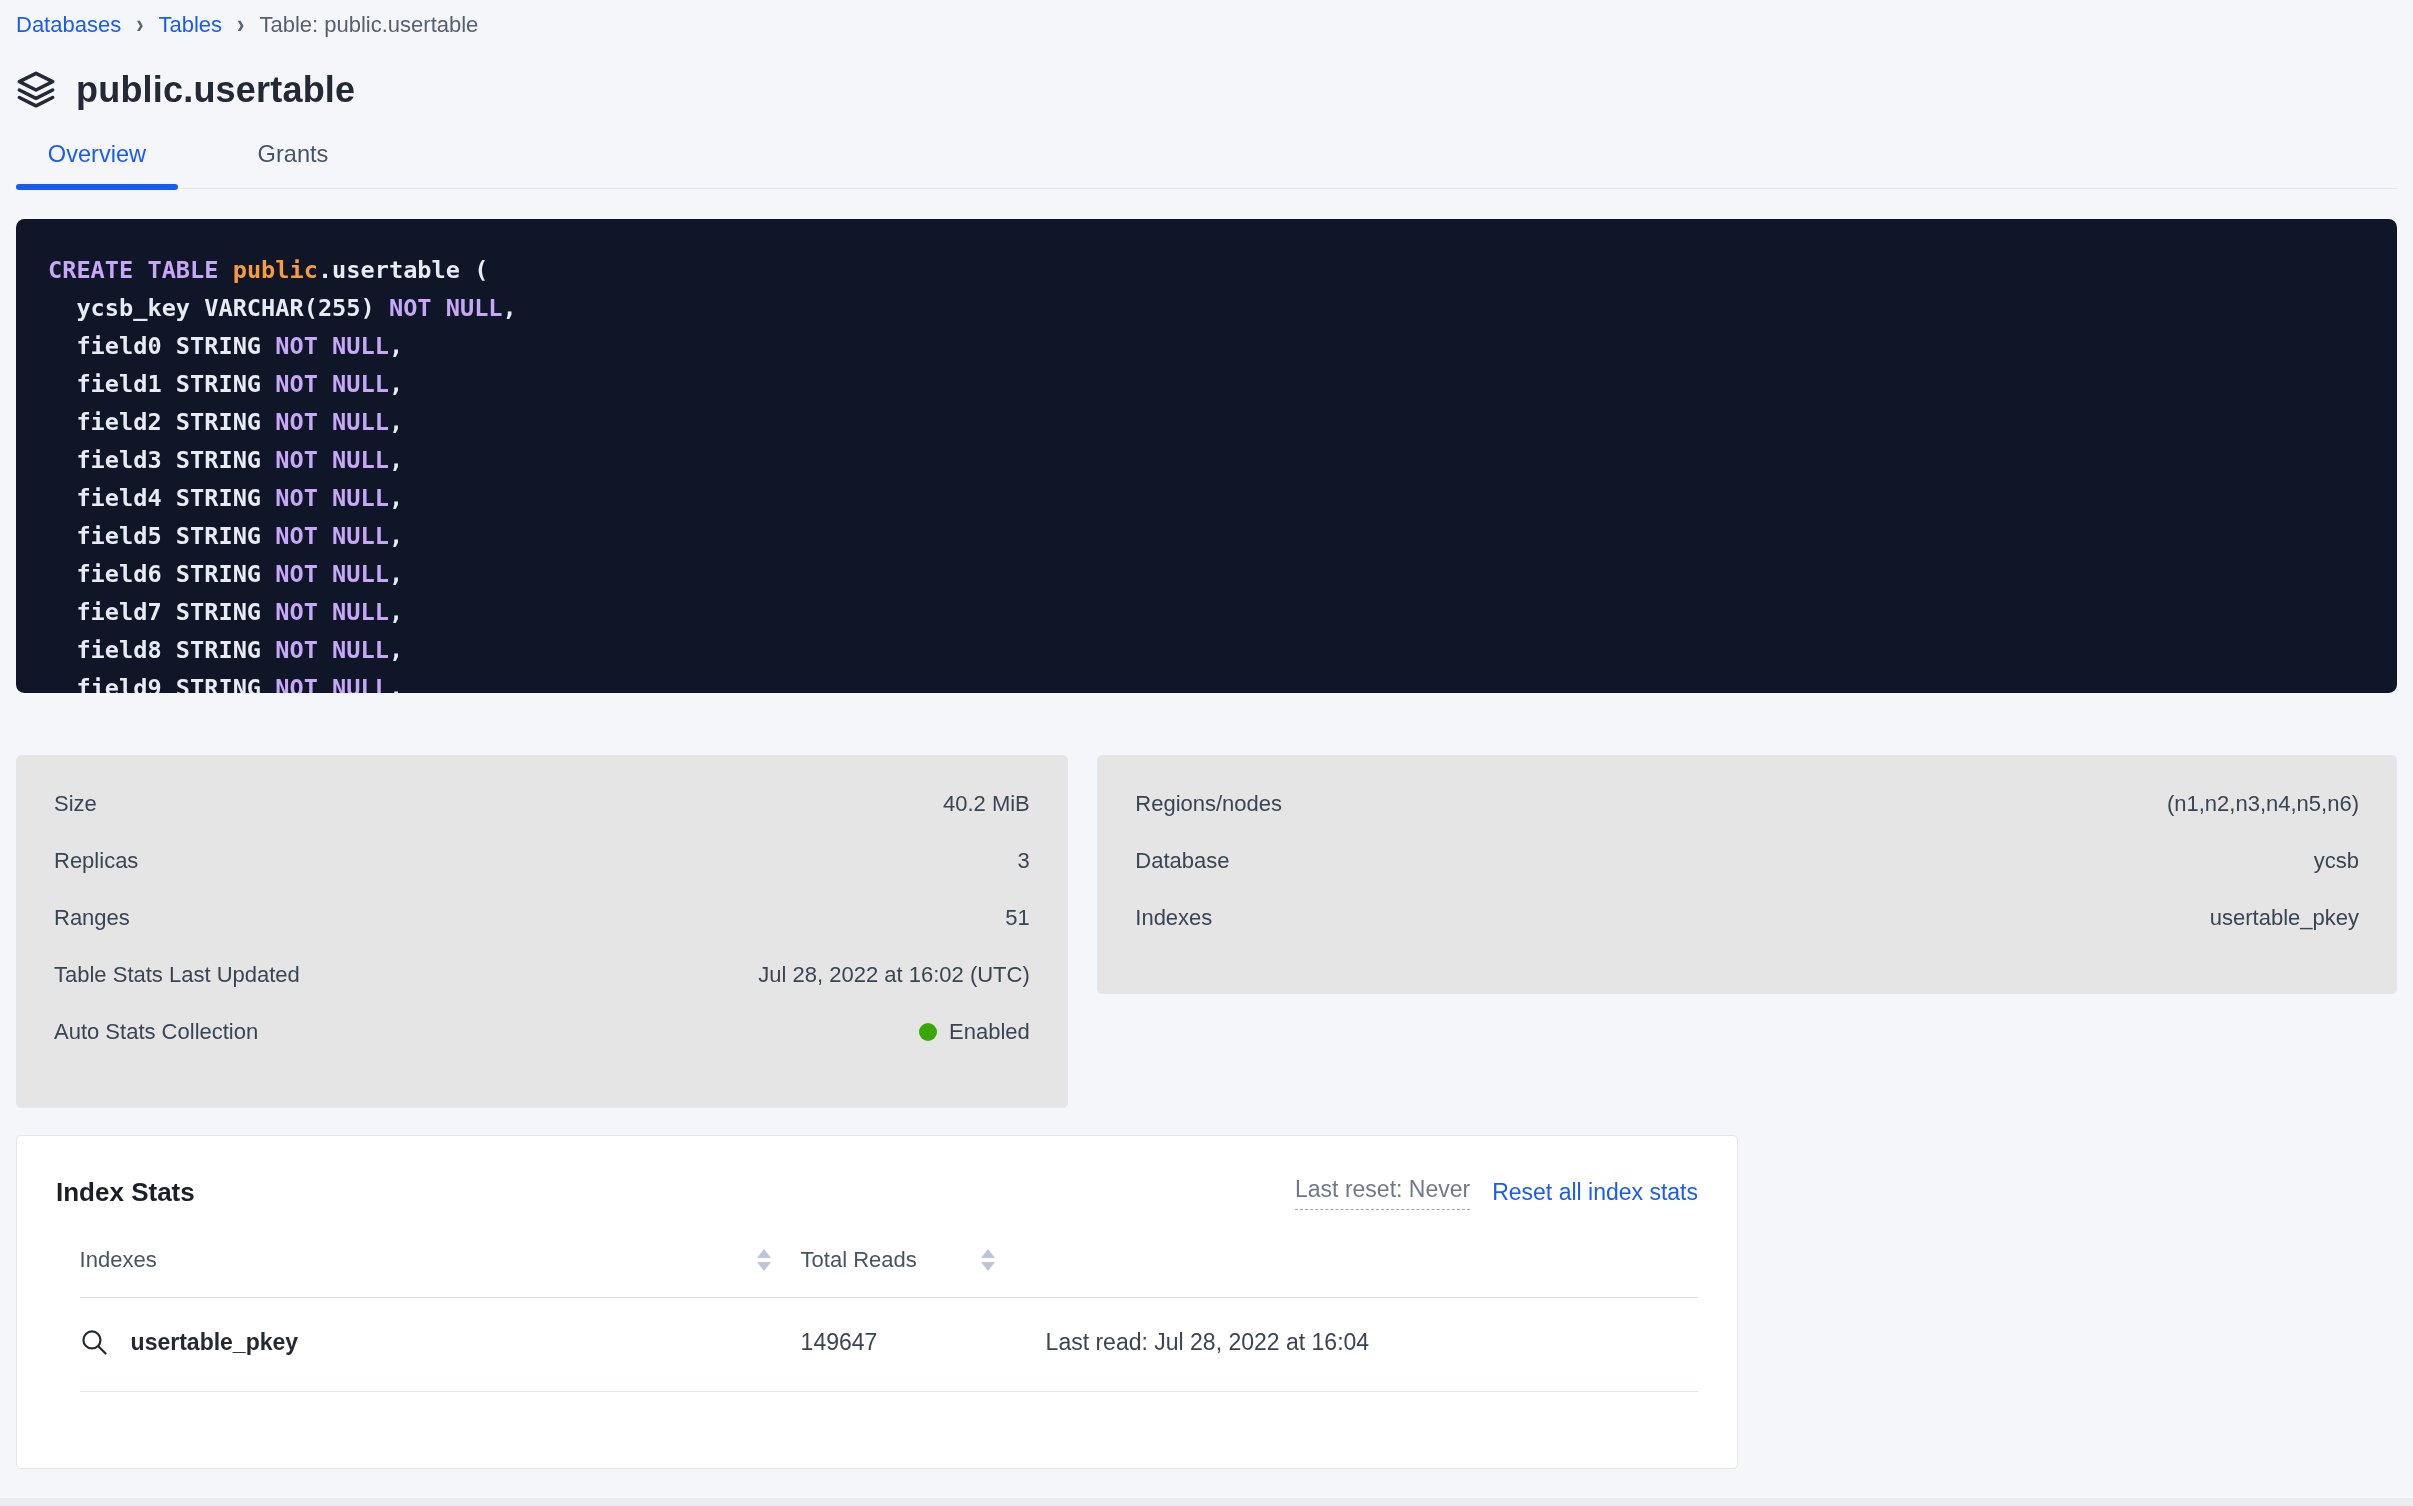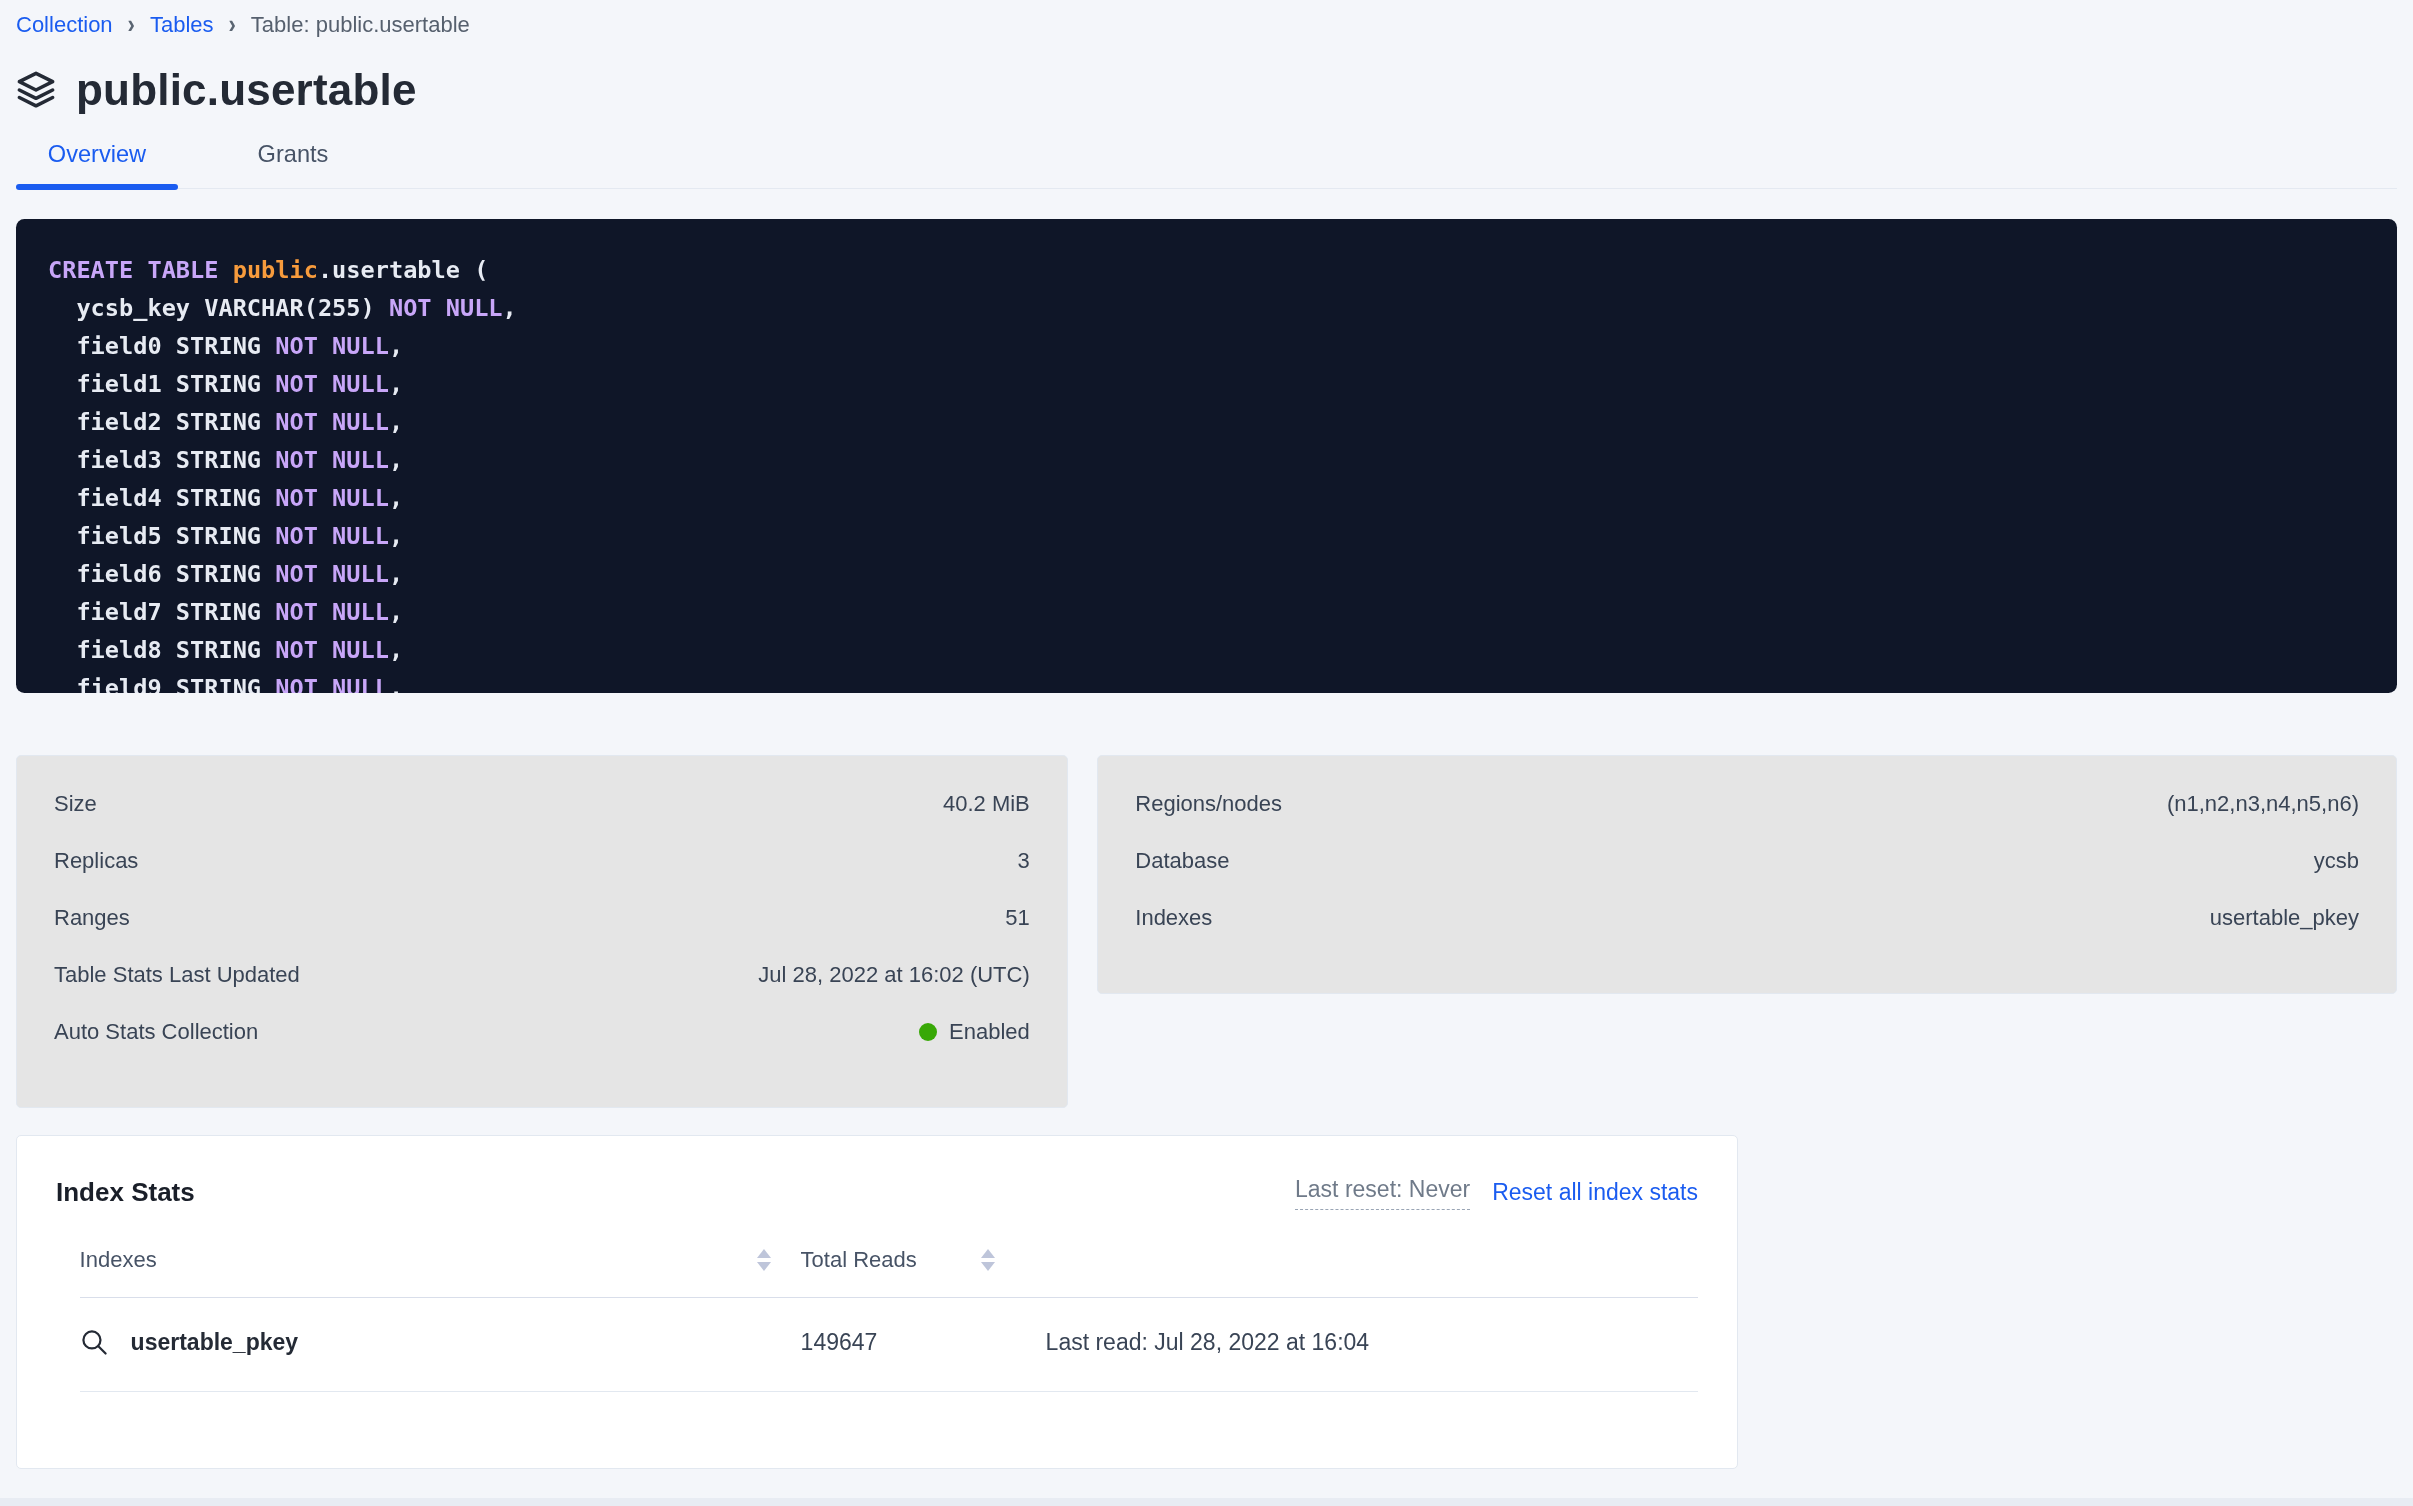--- a/index.html
+++ b/index.html
@@ -15,21 +15,21 @@
 
   
   .breadcrumb { display:flex; align-items:center; font-size:22px; height:30px; }
   .breadcrumb a { color:#1a5cf0; text-decoration:none; cursor:pointer; }
   .crumb-sep { color:#5a6572; margin:0 15px; font-size:22px; font-weight:700; transform:scaleY(1.15); }
   .crumb-current { color:#56606e; }
 
   
   .title-row { display:flex; align-items:center; margin-top:25px; height:49px; }
   .title-icon { width:40px; height:40px; margin-right:20px; flex:none; }
-  .page-title { font-size:44px; font-weight:700; color:#242a35; letter-spacing:0.2px; }
+  .page-title { font-size:36px; font-weight:700; color:#242a35; letter-spacing:0.2px; }
 
   
   .tabs-row { display:flex; margin-top:26px; border-bottom:1.7px solid #e4e9f1; height:49px; align-items:center; }
   .tab { min-width:162px; text-align:center; font-size:23.6px; padding-bottom:18.6px; position:relative; color:#475366; cursor:pointer; }
   .tab + .tab { margin-left:34px; }
   .tab.active { color:#1a5cf0; }
   .tab.active::after { content:""; position:absolute; left:0; right:0; bottom:-3.4px; height:5.9px; background:#1a5cf0; border-radius:3.4px; }
 
   
   .code-block {
@@ -74,21 +74,21 @@
   .row-name svg { margin-right:22px; }
   .row-name span { cursor:pointer; }
   .bottom-strip { position:absolute; left:0; bottom:0; width:2413px; height:7.6px; background:#e8ecf3; }
 </style>
 </head>
 <body>
 
 <div class="page">
 
   <div class="breadcrumb">
-    <a>Collection</a>
+    <a>Databases</a>
     <span class="crumb-sep">›</span>
     <a>Tables</a>
     <span class="crumb-sep">›</span>
     <span class="crumb-current">Table: public.usertable</span>
   </div>
 
   <div class="title-row">
     <svg class="title-icon" viewBox="0 0 48 48" fill="none" stroke="#242a35" stroke-width="4.2" stroke-linejoin="round" stroke-linecap="round">
       <path d="M24 4 L44 14 L24 24 L4 14 Z"></path>
       <path d="M4 24 L24 34 L44 24"></path>

